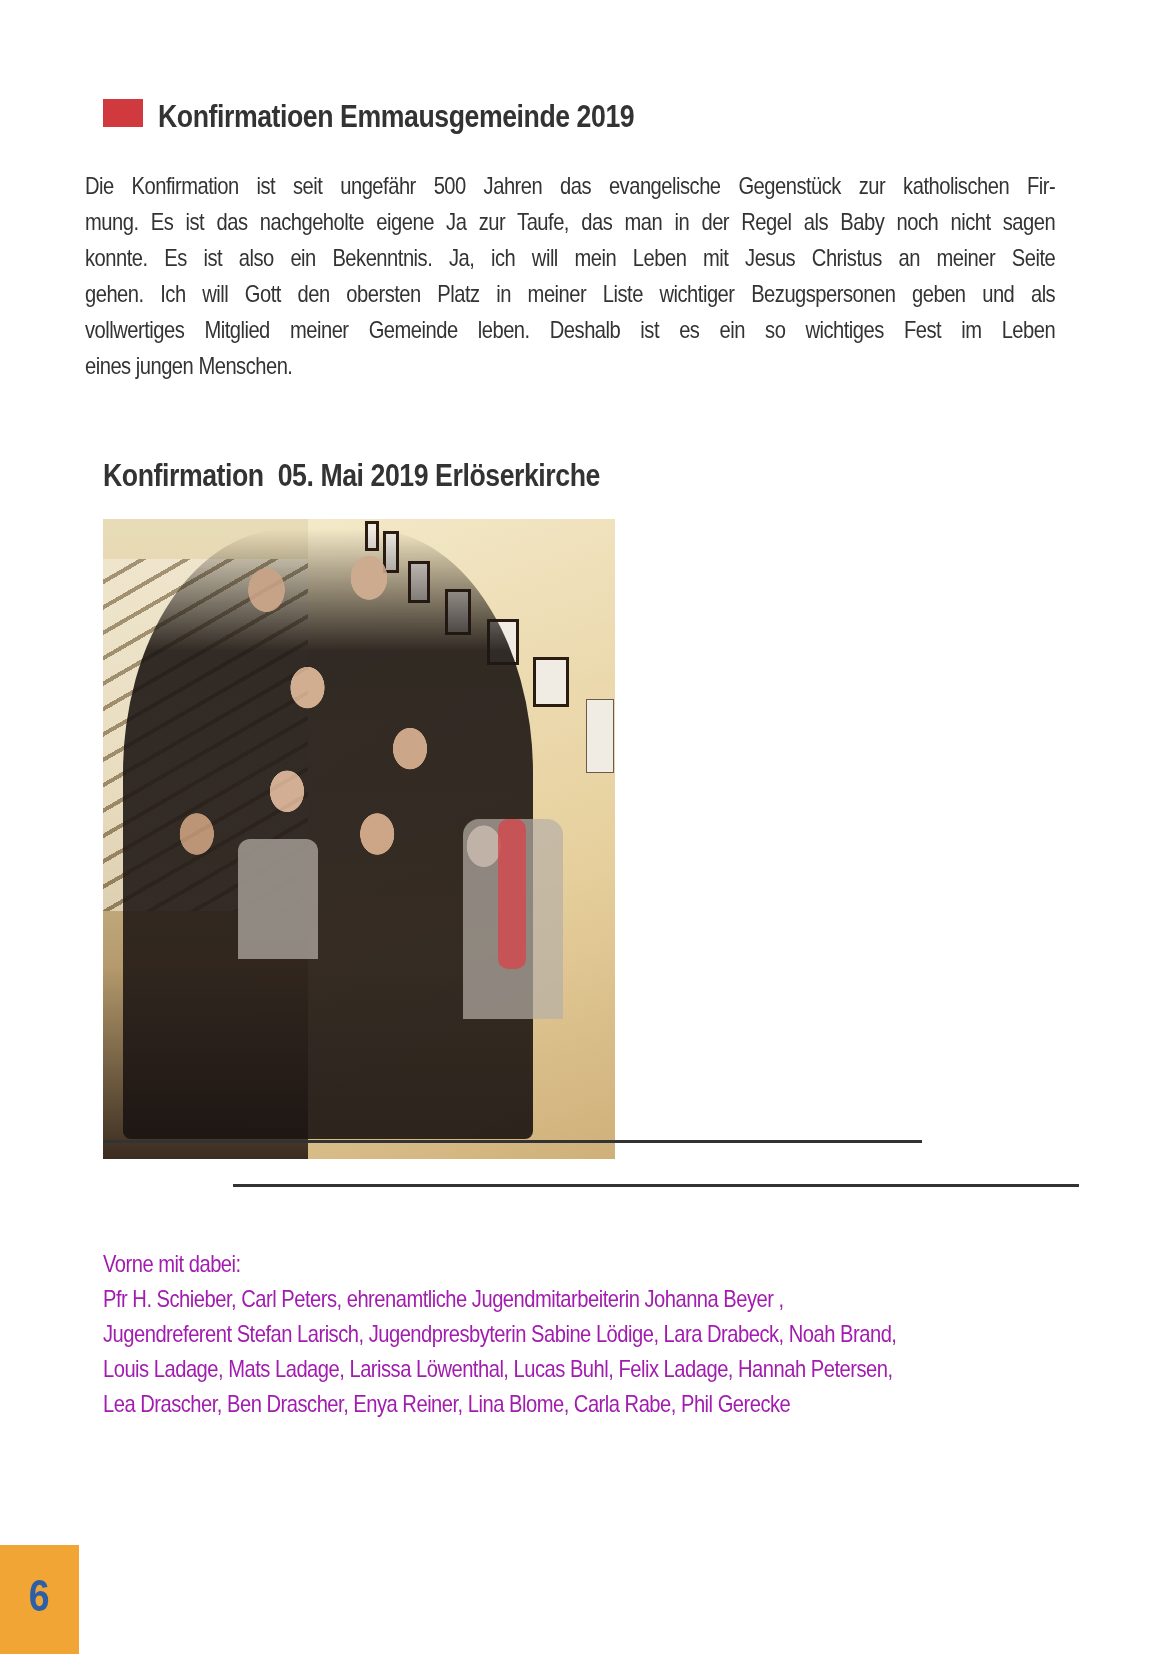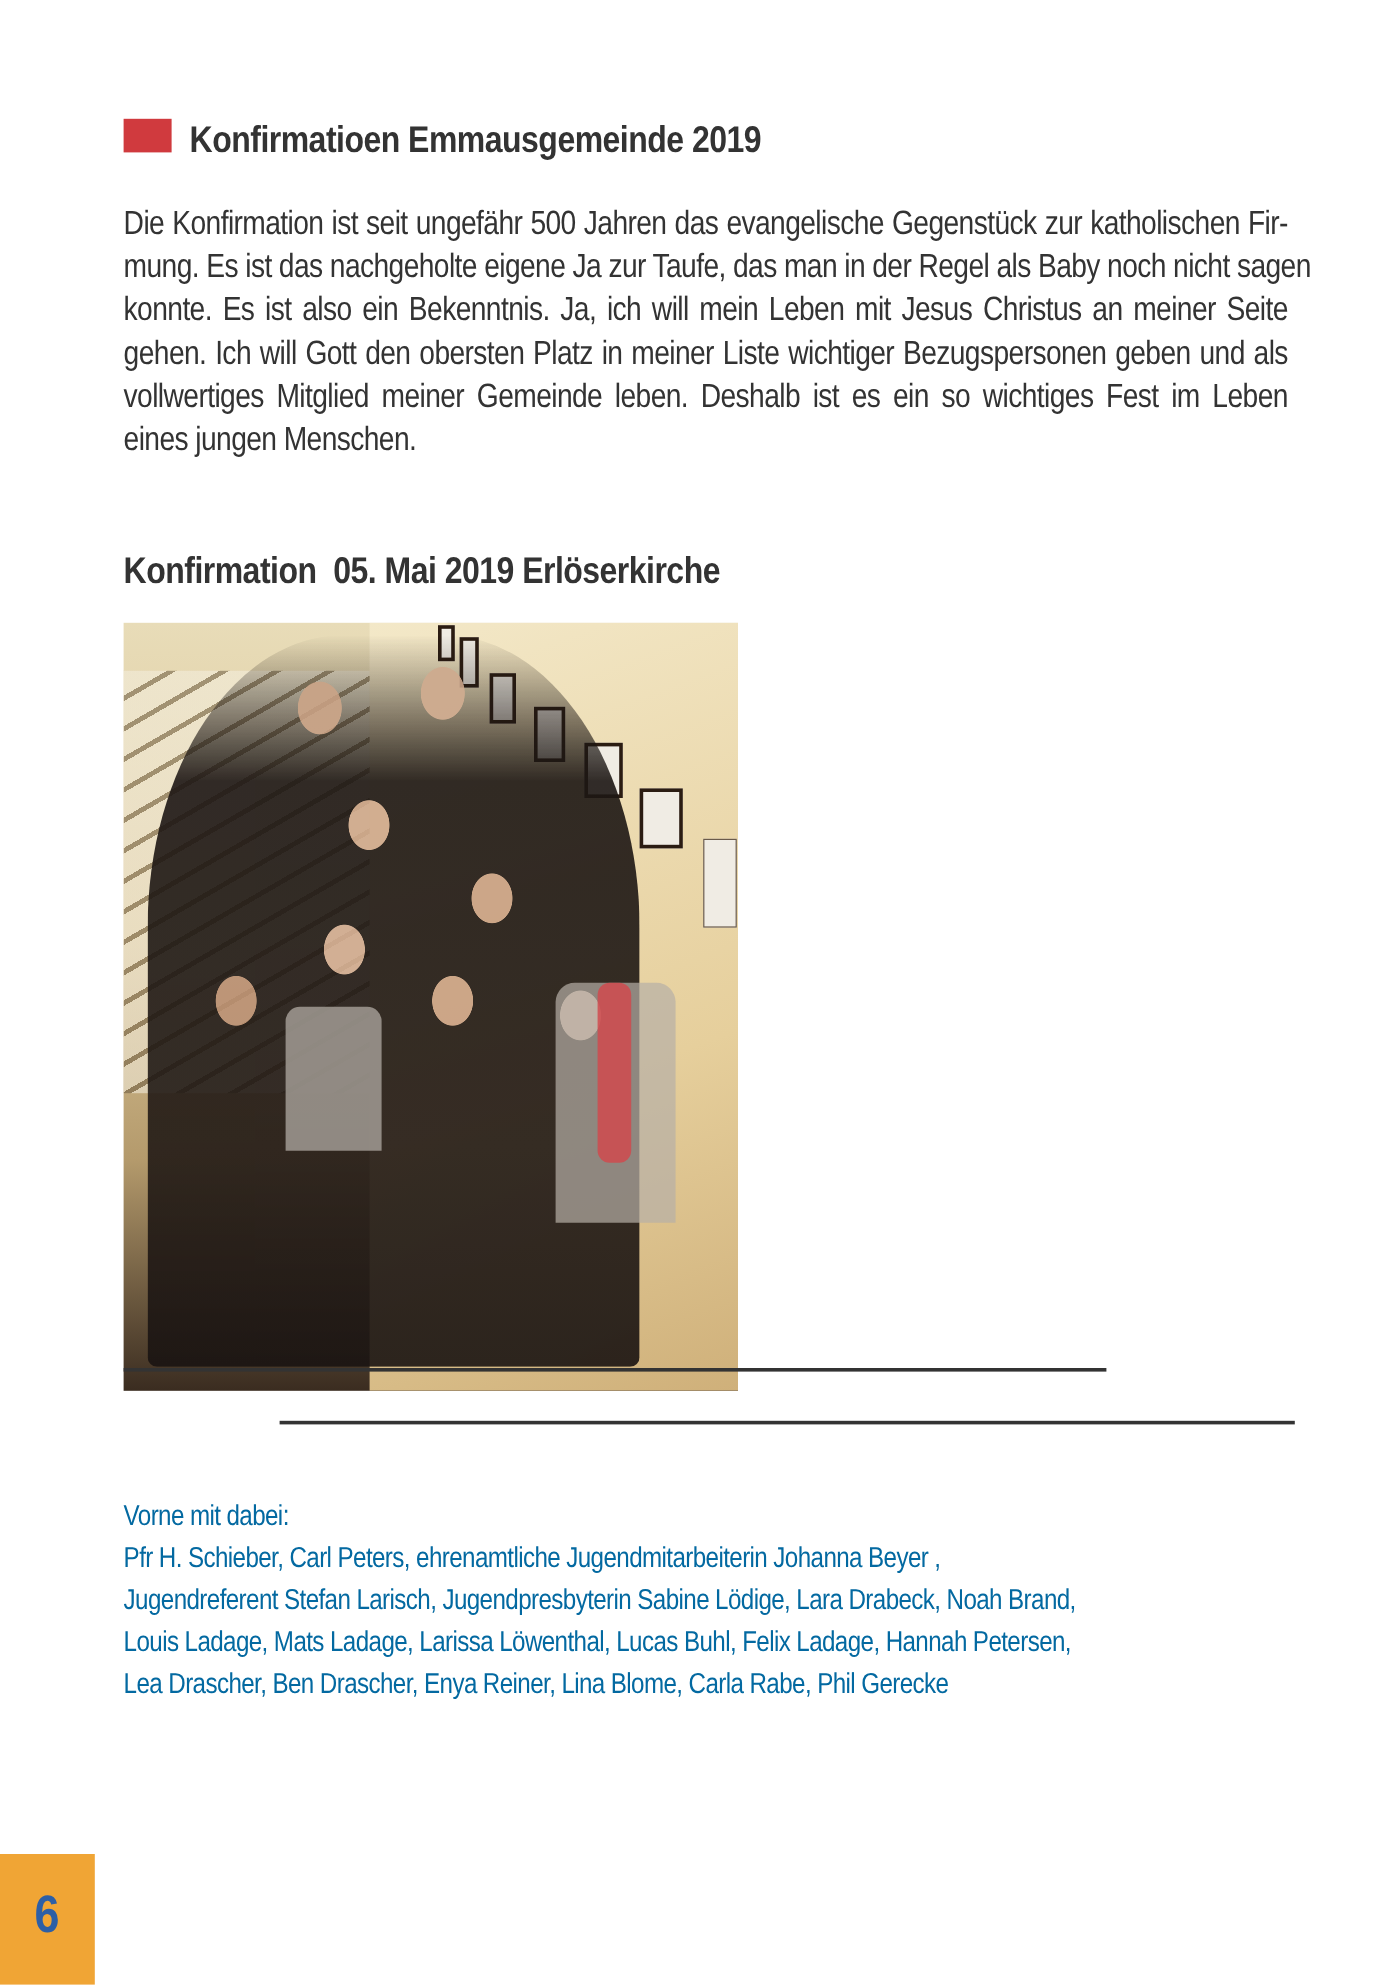--- a/index.html
+++ b/index.html
@@ -9,22 +9,22 @@
     font-family: "Liberation Sans", sans-serif;
   }
   .heading-row { position: absolute; left: 103px; top: 99px; display: flex; }
   .red-marker { width: 40px; height: 28px; background: #d03a3e; margin-right: 15px; }
   .h1 {
     font-family: "Liberation Sans", sans-serif; font-weight: bold; font-size: 31px;
     color: #333333; letter-spacing: -0.5px; transform: scaleX(0.86); transform-origin: left center;
     white-space: nowrap;
   }
   .intro {
-    position: absolute; left: 103px; top: 168px; width: 970px;
-    font-size: 28px; line-height: 36px; color: #333333; text-align: justify;
+    position: absolute; left: 85px; top: 168px; width: 970px;
+    font-size: 24px; line-height: 36px; color: #333333; text-align: justify;
     letter-spacing: -0.6px;
   }
   .intro span { display: block; text-align-last: justify; white-space: nowrap; transform: scaleX(0.84); transform-origin: left; width: 1155px; }
   .intro span.last { text-align-last: left; }
   .h2 {
     position: absolute; left: 103px; top: 458px;
     font-weight: bold; font-size: 31px; color: #333333; white-space: pre;
     transform: scaleX(0.86); transform-origin: left center; letter-spacing: -0.5px;
   }
   .photo {
@@ -49,21 +49,21 @@
       linear-gradient(180deg, transparent 0%, #1d1714 20%, #231b17 70%, #1a1412 100%);
     border-radius: 40% 40% 8px 8px; opacity: .9; }
   .photo .scarf { position: absolute; left: 395px; top: 300px; width: 28px; height: 150px; background: #d04a4e; opacity: .85; border-radius: 10px; }
   .photo .coat-light { position: absolute; left: 360px; top: 300px; width: 100px; height: 200px; background: #b6afa6; opacity: .7; border-radius: 16px 16px 0 0; }
   .photo .coat-grey { position: absolute; left: 135px; top: 320px; width: 80px; height: 120px; background: #a9a39b; opacity: .8; border-radius: 12px 12px 0 0; }
   .rule { position: absolute; height: 3px; background: #333333; }
   .rule-1 { left: 103px; top: 1140px; width: 819px; }
   .rule-2 { left: 233px; top: 1184px; width: 846px; }
   .caption {
     position: absolute; left: 103px; top: 1246px; width: 1000px;
-    font-size: 24px; line-height: 35px; color: #0369a1; letter-spacing: -0.6px;
+    font-size: 24px; line-height: 35px; color: #a21caf; letter-spacing: -0.6px;
   }
   .caption span { display: block; white-space: nowrap; transform: scaleX(0.84); transform-origin: left; }
   .page-badge {
     position: absolute; left: 0; top: 1545px; width: 79px; height: 109px;
     background: #f0a535; display: flex; align-items: center; justify-content: center;
   }
   .page-number { font-weight: bold; font-size: 44px; color: #2d5fa6; transform: scaleX(0.85); margin-top: -8px; }
 </style>
 </head>
 <body>

